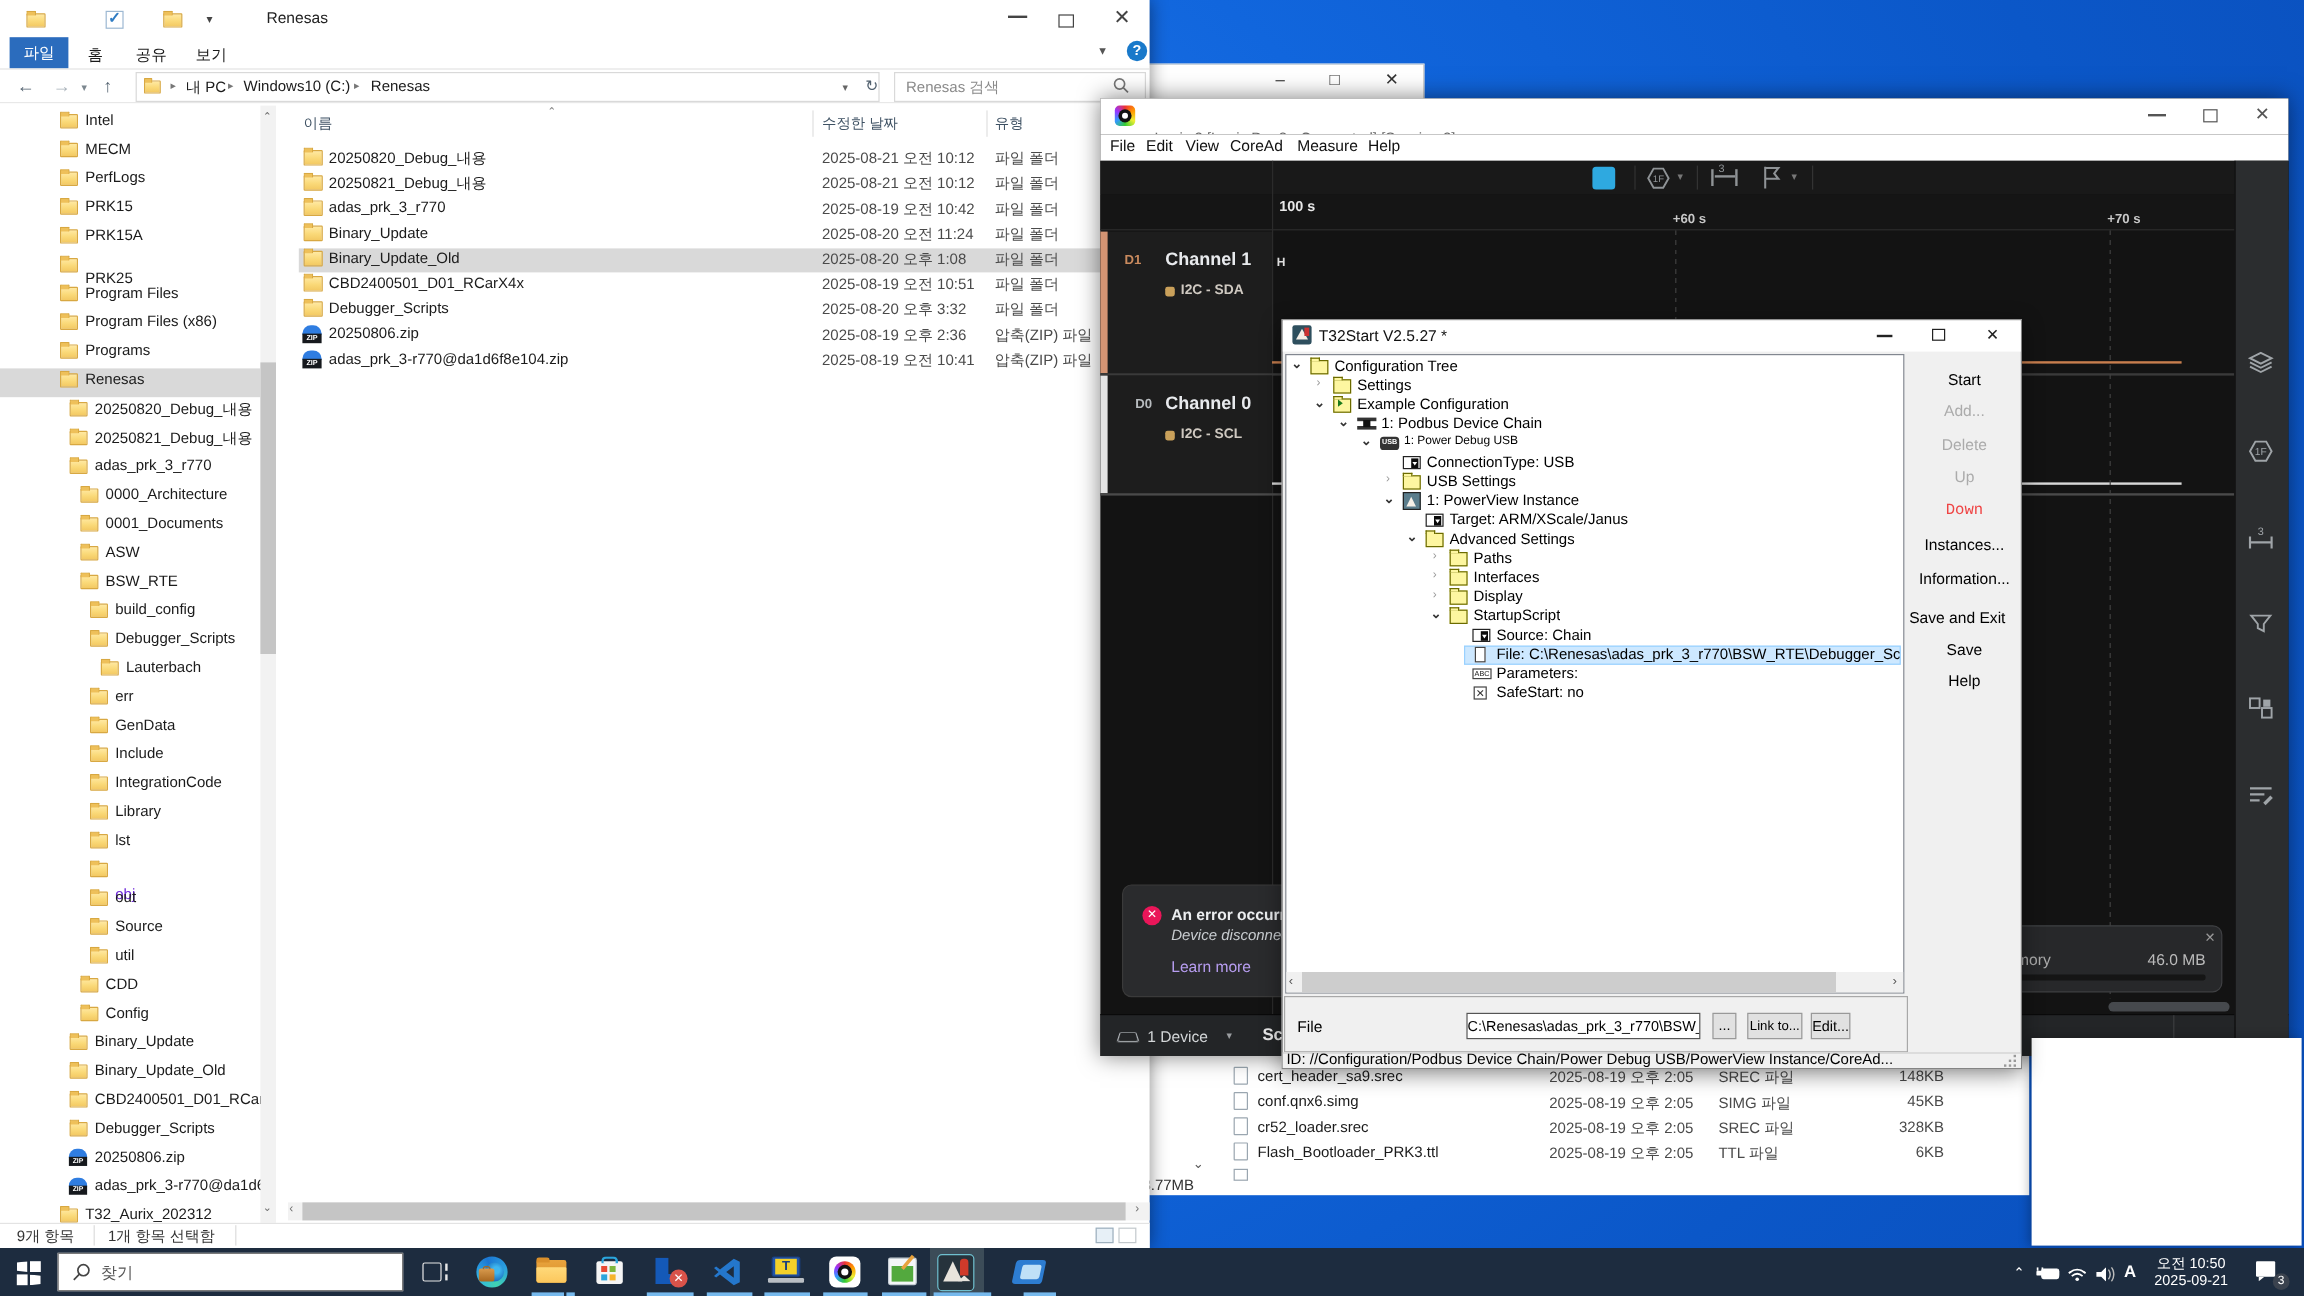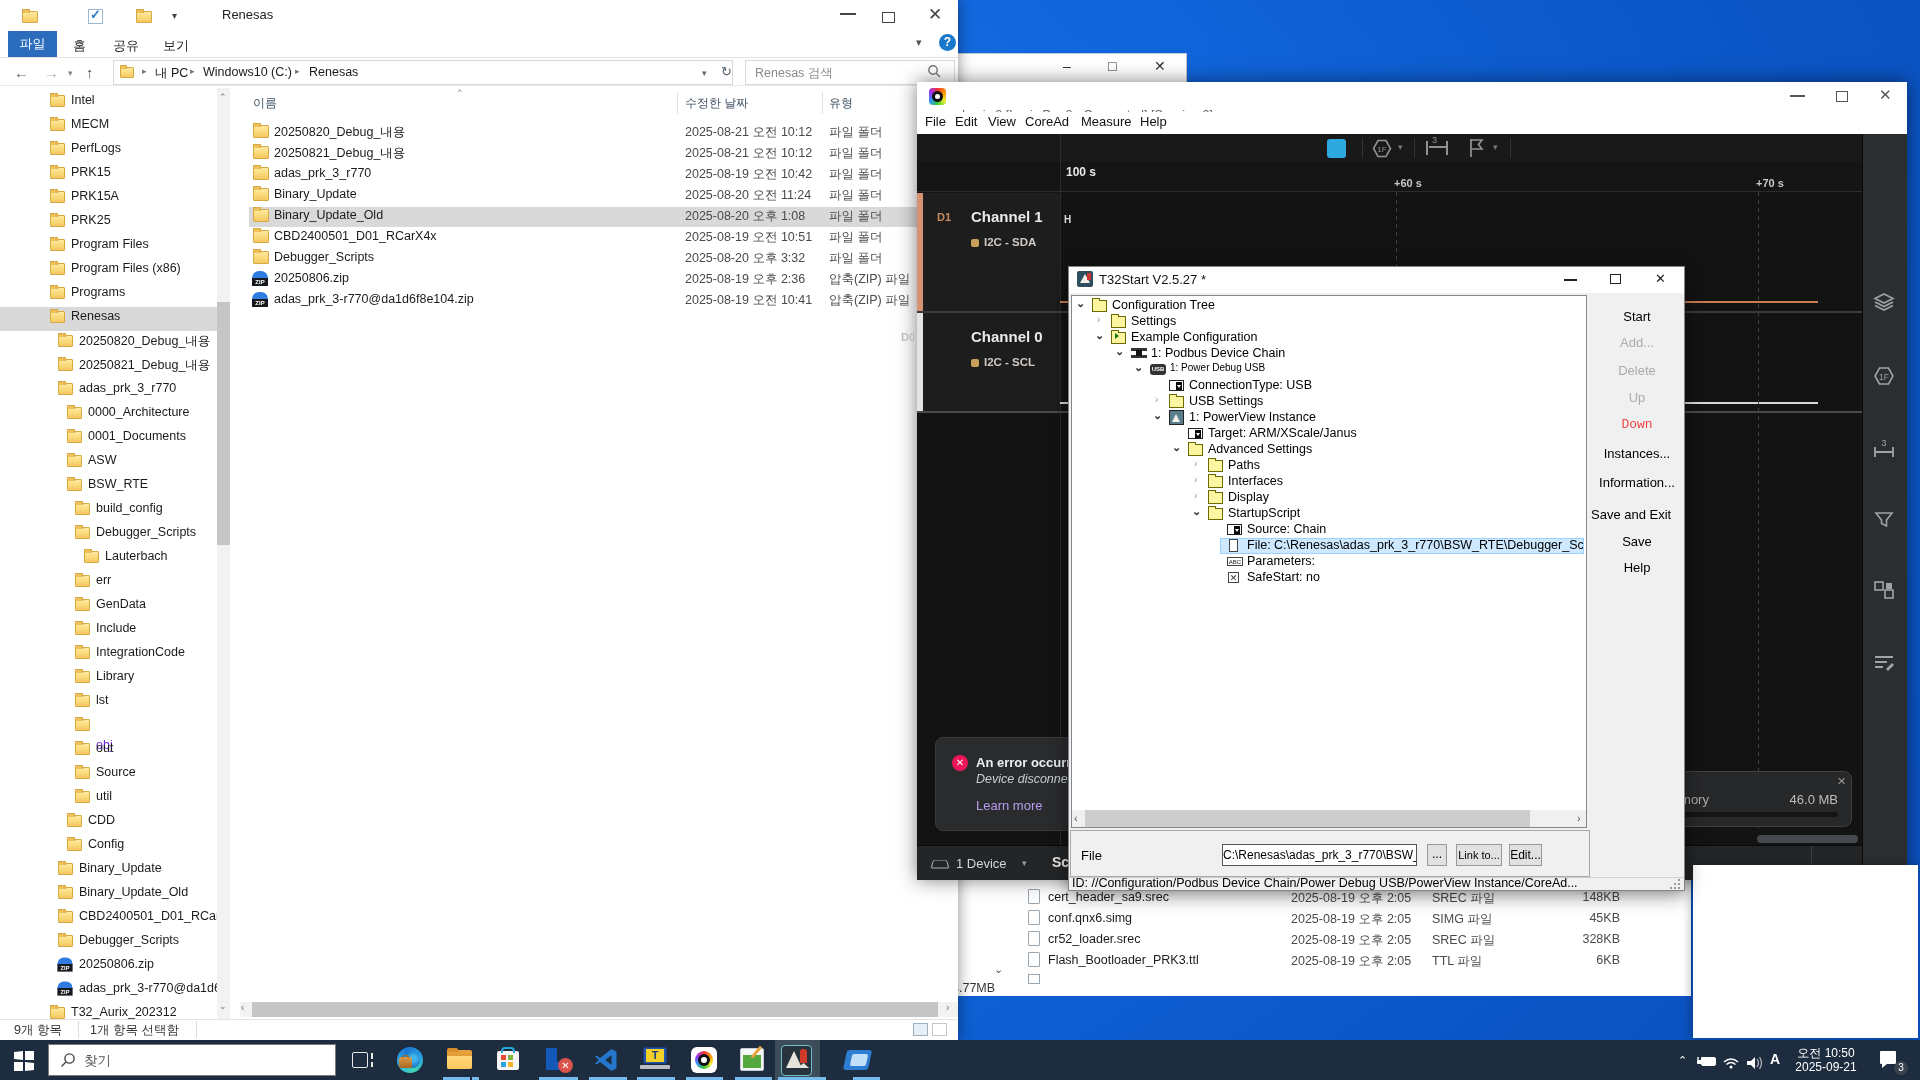--- a/index.html
+++ b/index.html
@@ -137,21 +137,21 @@
 <div class="a" style="left:71px;top:93px;font-size:12.5px;color:#1b1b1b;white-space:nowrap;">Intel</div>
 <div class="fld" style="left:50px;top:119px;width:15px;height:12px;"></div>
 <div class="a" style="left:71px;top:117px;font-size:12.5px;color:#1b1b1b;white-space:nowrap;">MECM</div>
 <div class="fld" style="left:50px;top:143px;width:15px;height:12px;"></div>
 <div class="a" style="left:71px;top:141px;font-size:12.5px;color:#1b1b1b;white-space:nowrap;">PerfLogs</div>
 <div class="fld" style="left:50px;top:167px;width:15px;height:12px;"></div>
 <div class="a" style="left:71px;top:165px;font-size:12.5px;color:#1b1b1b;white-space:nowrap;">PRK15</div>
 <div class="fld" style="left:50px;top:191px;width:15px;height:12px;"></div>
 <div class="a" style="left:71px;top:189px;font-size:12.5px;color:#1b1b1b;white-space:nowrap;">PRK15A</div>
 <div class="fld" style="left:50px;top:215px;width:15px;height:12px;"></div>
-<div class="a" style="left:71px;top:213px;font-size:12.5px;color:#1b1b1b;white-space:nowrap;">PRK25</div>
+<div class="a" style="left:71px;top:225px;font-size:12.5px;color:#1b1b1b;white-space:nowrap;">PRK25</div>
 <div class="fld" style="left:50px;top:239px;width:15px;height:12px;"></div>
 <div class="a" style="left:71px;top:237px;font-size:12.5px;color:#1b1b1b;white-space:nowrap;">Program Files</div>
 <div class="fld" style="left:50px;top:263px;width:15px;height:12px;"></div>
 <div class="a" style="left:71px;top:261px;font-size:12.5px;color:#1b1b1b;white-space:nowrap;">Program Files (x86)</div>
 <div class="fld" style="left:50px;top:287px;width:15px;height:12px;"></div>
 <div class="a" style="left:71px;top:285px;font-size:12.5px;color:#1b1b1b;white-space:nowrap;">Programs</div>
 <div class="fld" style="left:50px;top:311px;width:15px;height:12px;"></div>
 <div class="a" style="left:71px;top:309px;font-size:12.5px;color:#1b1b1b;white-space:nowrap;">Renesas</div>
 <div class="fld" style="left:58px;top:335px;width:15px;height:12px;"></div>
 <div class="a" style="left:79px;top:333px;font-size:12.5px;color:#1b1b1b;white-space:nowrap;">20250820_Debug_내용</div>
@@ -273,21 +273,21 @@
 <div class="a" style="left:1060px;top:134px;width:1px;height:711px;background:#2b2b2b;"></div>
 <div class="a" style="left:917px;top:193px;width:143px;height:118px;background:#1d1d1d;"></div>
 <div class="a" style="left:917px;top:193px;width:6px;height:118px;background:#d49473;"></div>
 <div class="a" style="left:937px;top:211px;font-size:11px;font-weight:bold;color:#c98a5e;">D1</div>
 <div class="a" style="left:971px;top:208px;font-size:15px;font-weight:bold;color:#e8eaed;">Channel 1</div>
 <div class="a" style="left:971px;top:239px;width:8px;height:8px;background:#c9a05a;border-radius:2px;"></div>
 <div class="a" style="left:984px;top:236px;font-size:11.5px;font-weight:bold;color:#cfc9c1;">I2C - SDA</div>
 <div class="a" style="left:917px;top:311px;width:945px;height:2px;background:#3a3a3a;"></div>
 <div class="a" style="left:917px;top:313px;width:143px;height:98px;background:#1d1d1d;"></div>
 <div class="a" style="left:917px;top:313px;width:6px;height:98px;background:#e4e4e4;"></div>
-<div class="a" style="left:901px;top:331px;font-size:11px;font-weight:bold;color:#b8bcbf;">D0</div>
+<div class="a" style="left:946px;top:331px;font-size:11px;font-weight:bold;color:#b8bcbf;">D0</div>
 <div class="a" style="left:971px;top:328px;font-size:15px;font-weight:bold;color:#e8eaed;">Channel 0</div>
 <div class="a" style="left:971px;top:359px;width:8px;height:8px;background:#c9a05a;border-radius:2px;"></div>
 <div class="a" style="left:984px;top:356px;font-size:11.5px;font-weight:bold;color:#cfc9c1;">I2C - SCL</div>
 <div class="a" style="left:917px;top:411px;width:945px;height:2px;background:#4a4a4a;"></div>
 <div class="a" style="left:1064px;top:214px;font-size:10px;font-weight:bold;color:#ddd;">H</div>
 <div class="a" style="left:1060px;top:301px;width:758px;height:2px;background:#c87e4e;"></div>
 <div class="a" style="left:1060px;top:402px;width:758px;height:2px;background:#d8d8d8;"></div>
 <div class="a" style="left:1396px;top:192px;width:1px;height:640px;background:repeating-linear-gradient(180deg,#3f3f3f 0 4px,transparent 4px 8px);"></div>
 <div class="a" style="left:1758px;top:192px;width:1px;height:640px;background:repeating-linear-gradient(180deg,#3f3f3f 0 4px,transparent 4px 8px);"></div>
 <div class="a" style="left:1757px;top:835px;width:101px;height:8px;background:#46494d;border-radius:4px;"></div>

